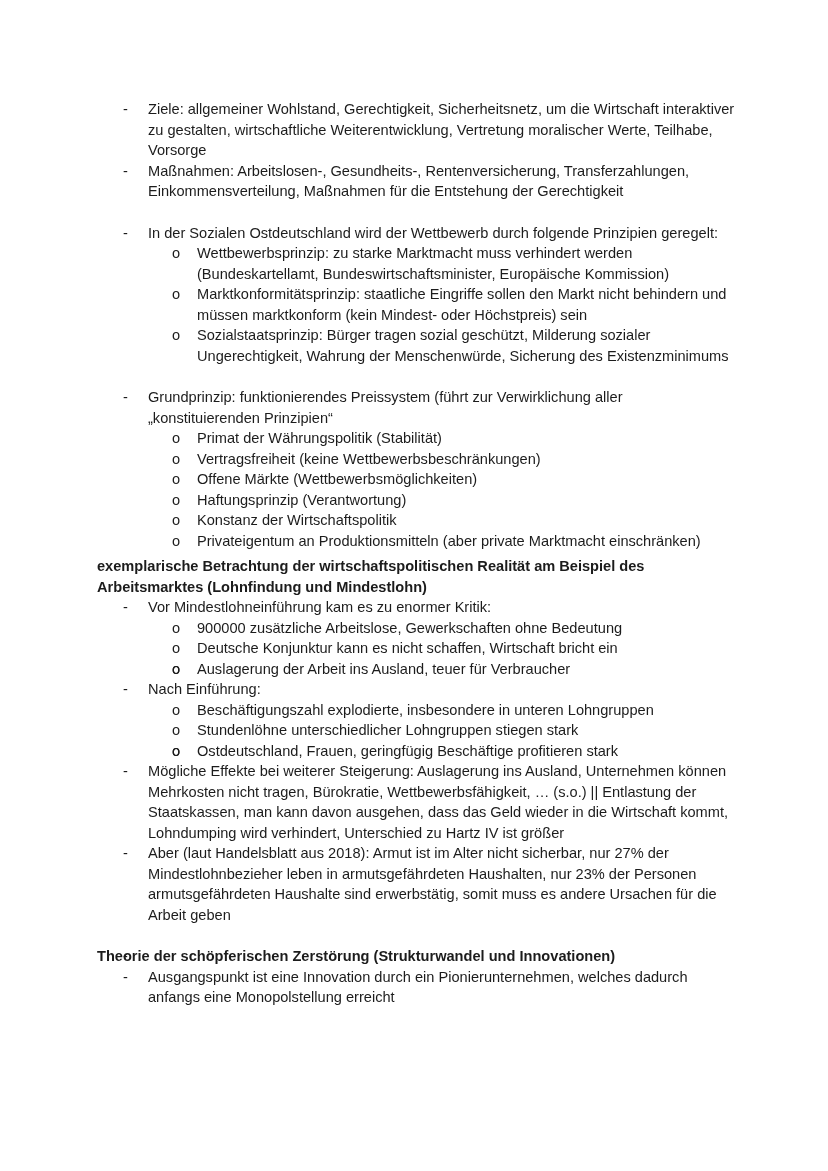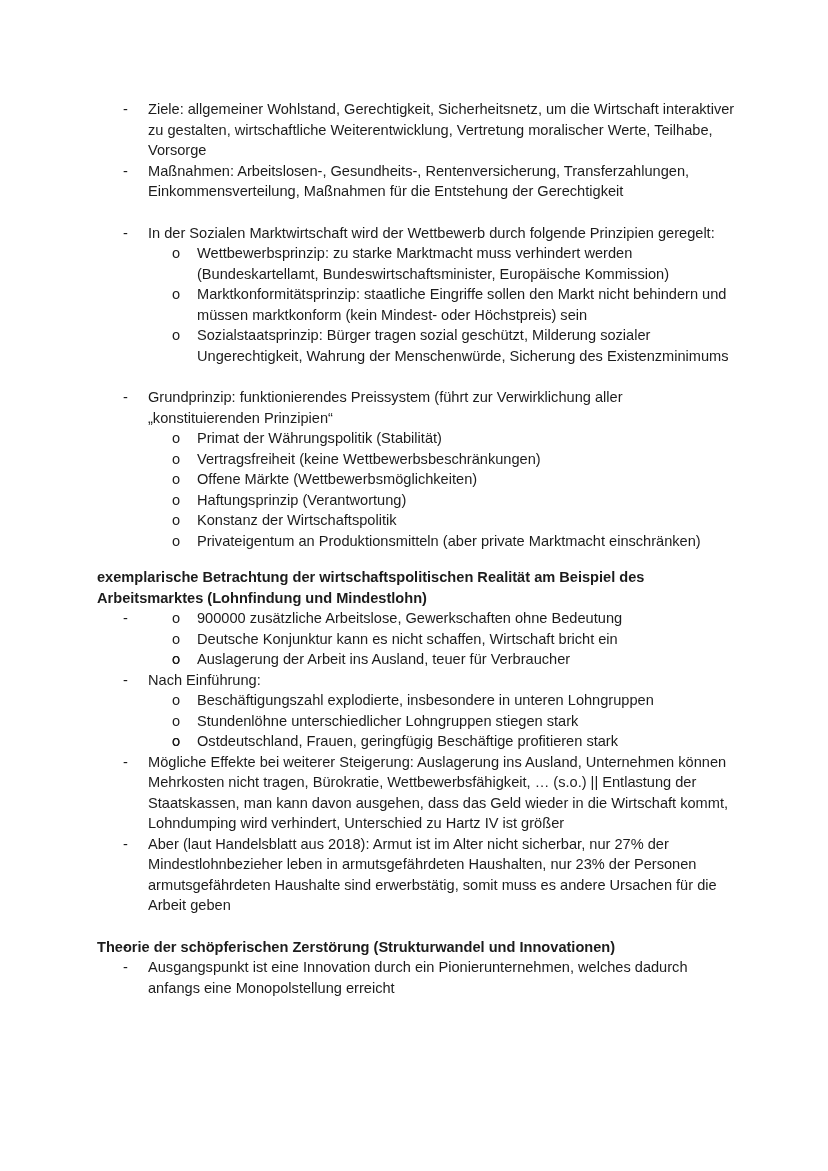--- a/index.html
+++ b/index.html
@@ -20,40 +20,40 @@
     width: 640px;
     font-size: 14.6px;
     line-height: 20.5px;
   }
   .block { position: relative; margin: 0; }
   .li1 { padding-left: 51px; }
   .li1 > .bullet { position: absolute; left: 26px; top: 0; }
   .li2 { padding-left: 100px; }
   .li2 > .bullet { position: absolute; left: 75px; top: 0; }
   .gap { margin-top: 21px; }
-  .heading { font-weight: 700; margin-top: 16px; }
+  .heading { font-weight: 700; margin-top: 5px; }
 </style>
 </head>
 <body>
 
 <div class="doc">
 
   <div class="block li1">
     <span class="bullet">-</span>
     <span class="txt">Ziele: allgemeiner Wohlstand, Gerechtigkeit, Sicherheitsnetz, um die Wirtschaft interaktiver zu gestalten, wirtschaftliche Weiterentwicklung, Vertretung moralischer Werte, Teilhabe, Vorsorge</span>
   </div>
 
   <div class="block li1">
     <span class="bullet">-</span>
     <span class="txt">Maßnahmen: Arbeitslosen-, Gesundheits-, Rentenversicherung, Transferzahlungen, Einkommensverteilung, Maßnahmen für die Entstehung der Gerechtigkeit</span>
   </div>
 
   <div class="block li1 gap">
     <span class="bullet">-</span>
-    <span class="txt">In der Sozialen Marktwirtschaft wird der Wettbewerb durch folgende Prinzipien geregelt:</span>
+    <span class="txt">In der Sozialen Ostdeutschland wird der Wettbewerb durch folgende Prinzipien geregelt:</span>
   </div>
 
   <div class="block li2">
     <span class="bullet">o</span>
     <span class="txt">Wettbewerbsprinzip: zu starke Marktmacht muss verhindert werden (Bundeskartellamt, Bundeswirtschaftsminister, Europäische Kommission)</span>
   </div>
 
   <div class="block li2">
     <span class="bullet">o</span>
     <span class="txt">Marktkonformitätsprinzip: staatliche Eingriffe sollen den Markt nicht behindern und müssen marktkonform (kein Mindest- oder Höchstpreis) sein</span>
@@ -96,20 +96,21 @@
 
   <div class="block li2">
     <span class="bullet">o</span>
     <span class="txt">Privateigentum an Produktionsmitteln (aber private Marktmacht einschränken)</span>
   </div>
 
   <div class="block heading">exemplarische Betrachtung der wirtschaftspolitischen Realität am Beispiel des Arbeitsmarktes (Lohnfindung und Mindestlohn)</div>
 
   <div class="block li1">
     <span class="bullet">-</span>
+    <span class="txt">Vor Mindestlohneinführung kam es zu enormer Kritik:</span>
   </div>
 
   <div class="block li2">
     <span class="bullet">o</span>
     <span class="txt">900000 zusätzliche Arbeitslose, Gewerkschaften ohne Bedeutung</span>
   </div>
 
   <div class="block li2">
     <span class="bullet">o</span>
     <span class="txt">Deutsche Konjunktur kann es nicht schaffen, Wirtschaft bricht ein</span>

